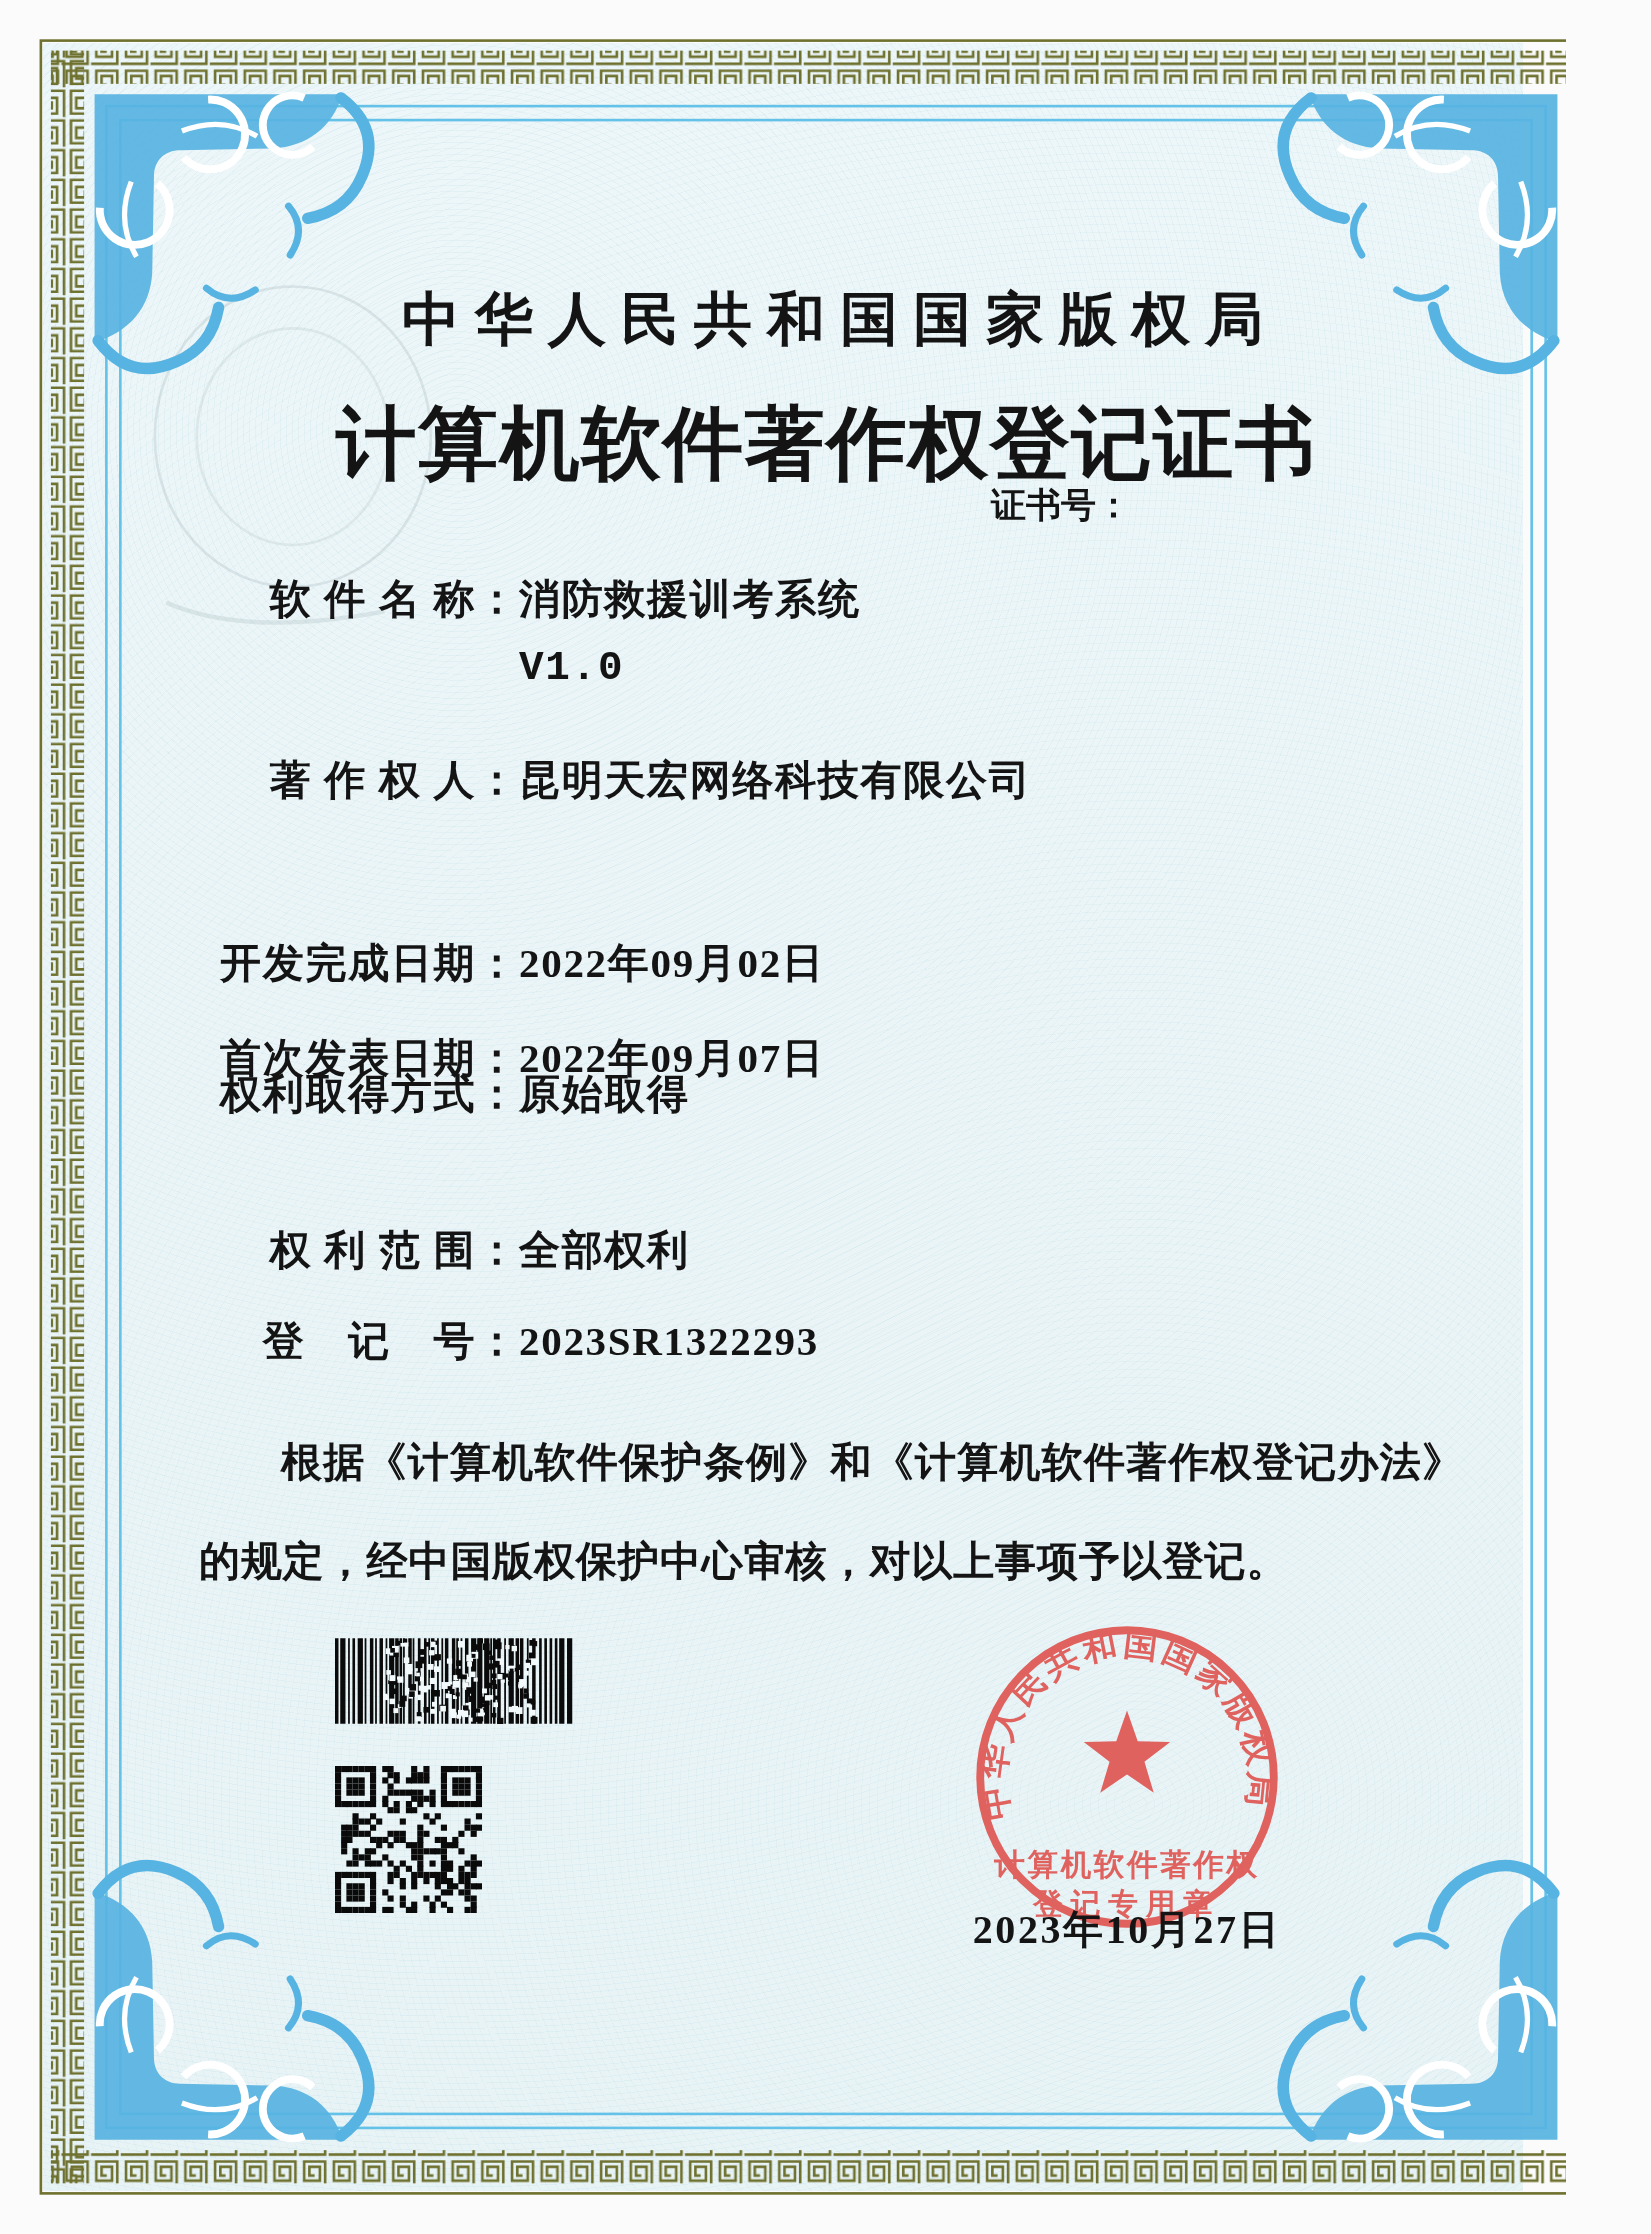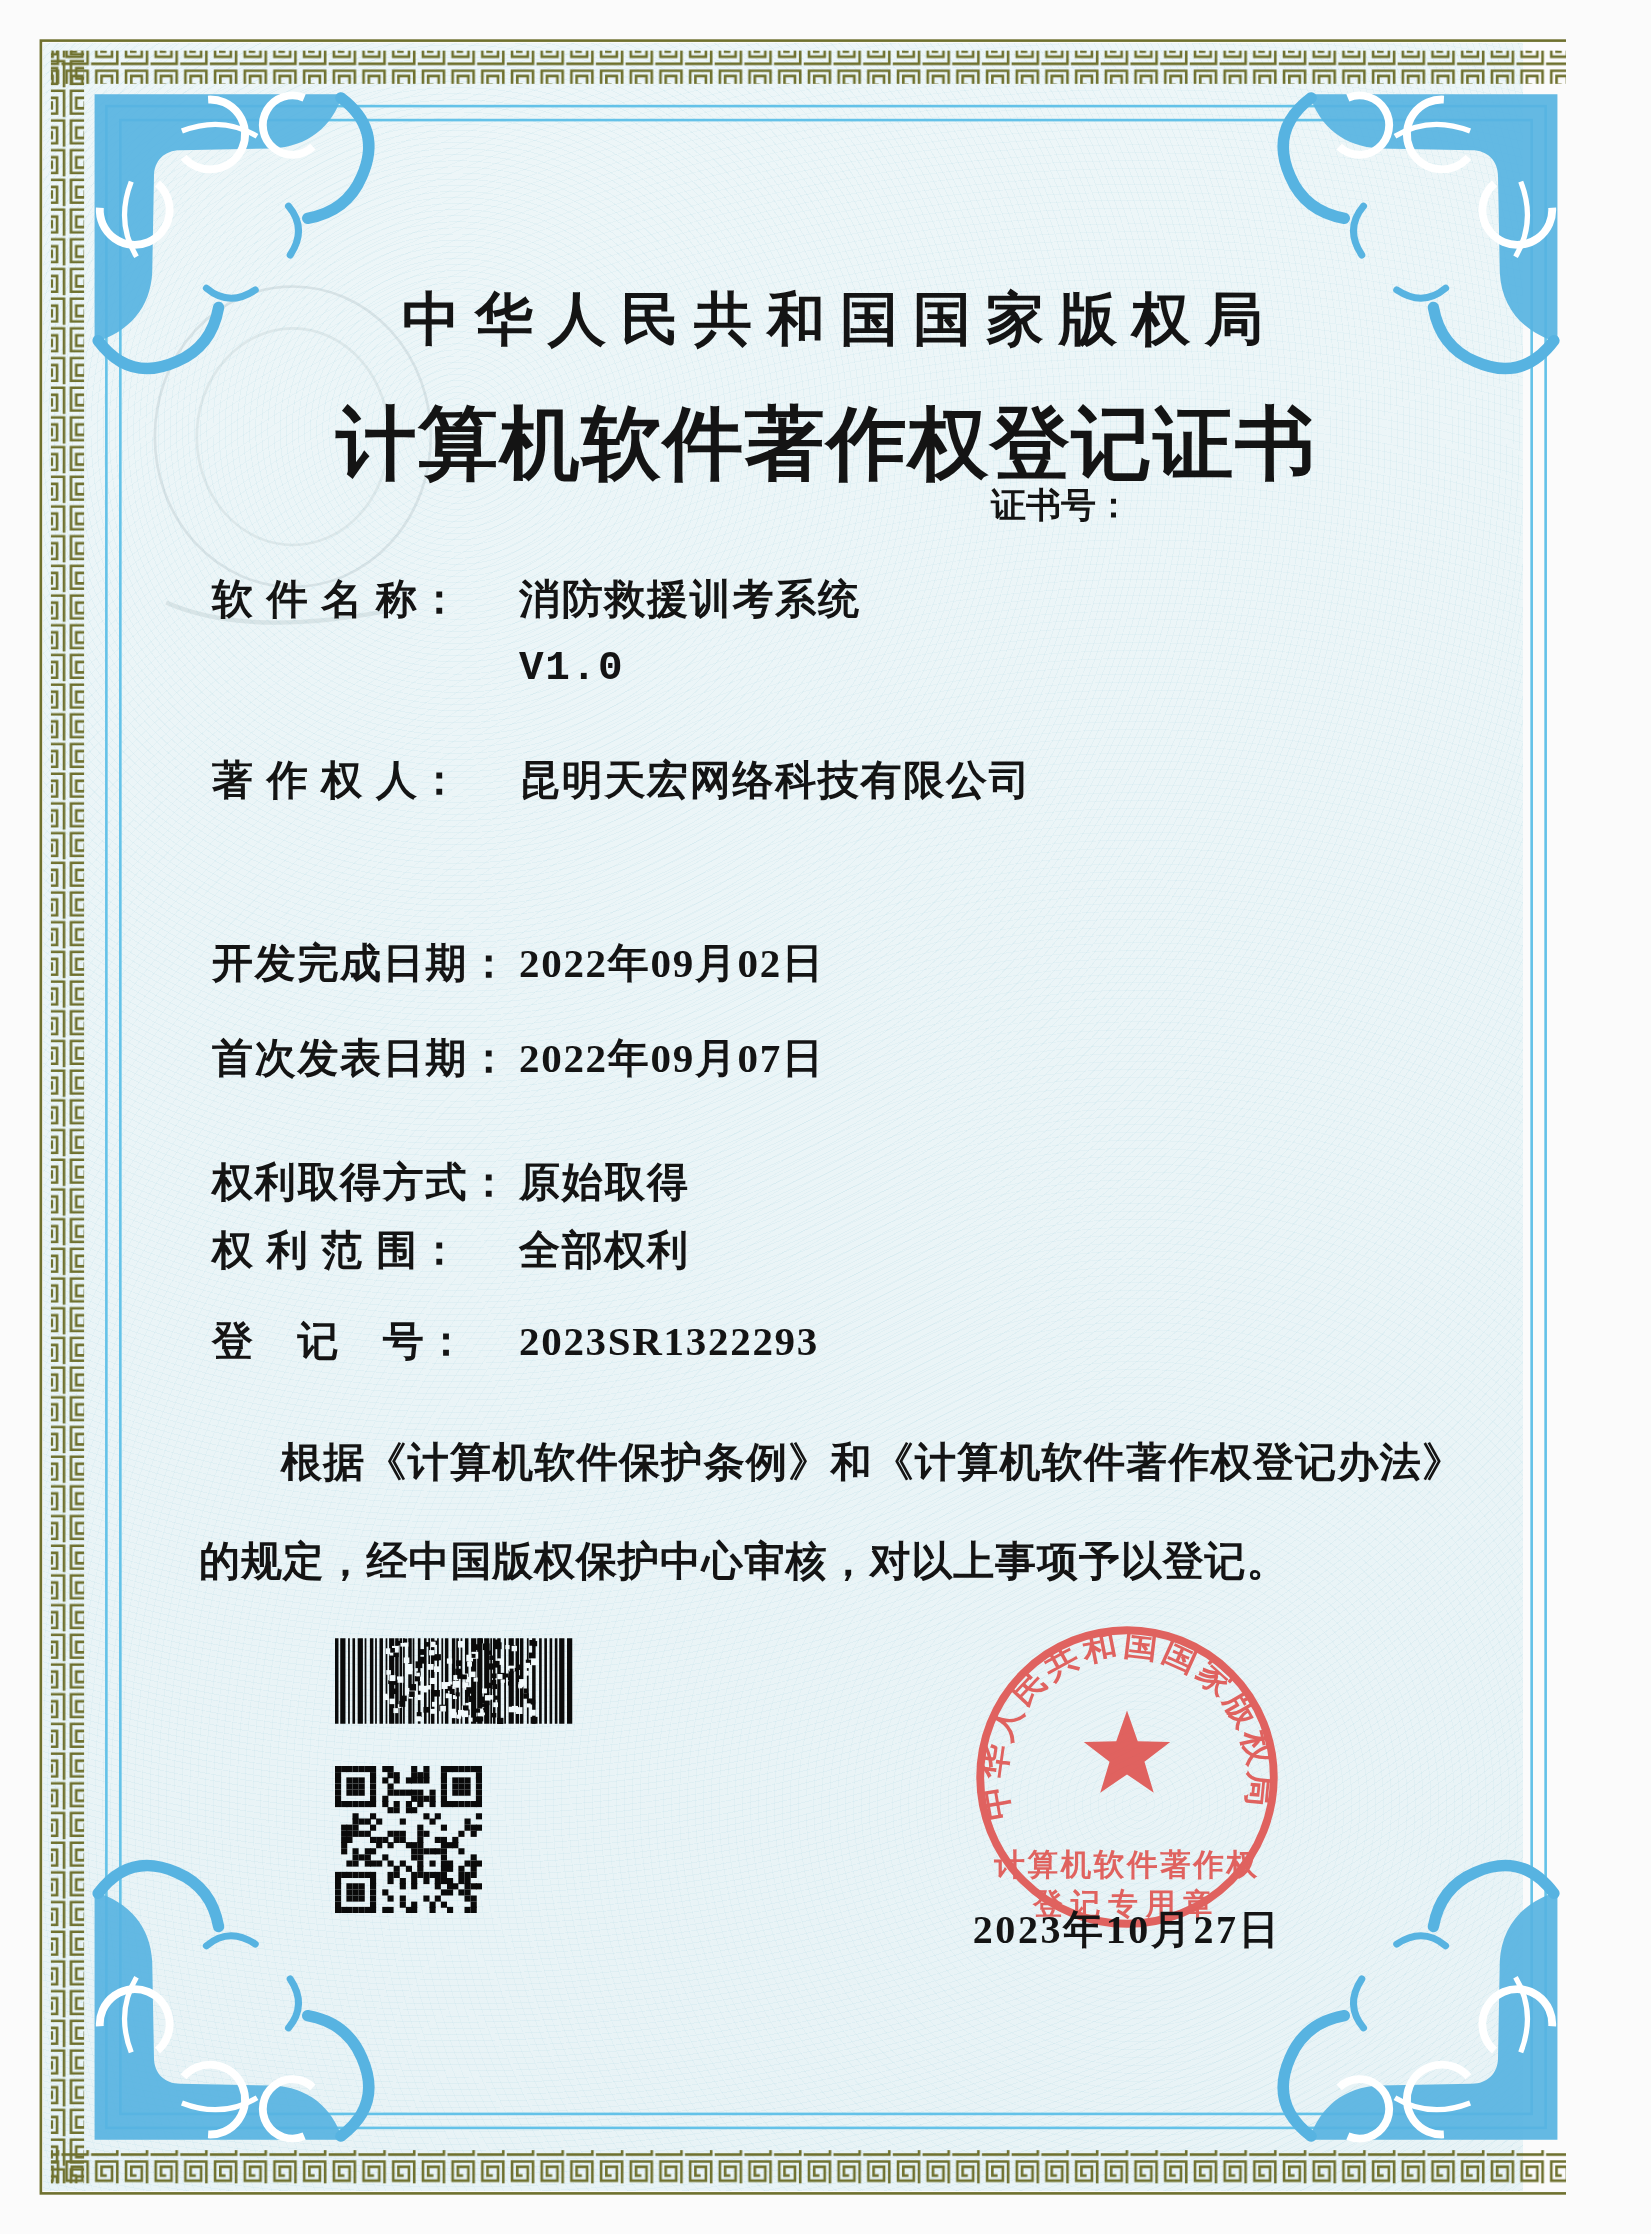--- a/index.html
+++ b/index.html
@@ -12,21 +12,21 @@
       linear-gradient(#edf6f8,#e8f3f6);}
   svg.layer{position:absolute;left:0;top:0;}
   .abs{position:absolute;}
   .title-issuer{left:0;top:281px;width:1680px;text-align:center;font-size:58px;font-weight:700;
     letter-spacing:15px;white-space:nowrap;}
   .title-cert{left:0;top:391px;width:1653px;text-align:center;font-size:80px;font-weight:700;
     letter-spacing:1.7px;white-space:nowrap;}
   .cert-no{left:991px;top:482px;font-size:35px;font-weight:700;display:flex;gap:30px;white-space:nowrap;}
   .fields{left:212px;top:0;width:1258px;}
   .field-row{position:absolute;left:0;font-size:41px;font-weight:700;white-space:nowrap;letter-spacing:1.7px;}
-  .field-label{display:inline-block;width:307px;}
+  .field-label{display:inline-block;width:307px;text-align:right;}
   .field-value{display:inline-block;}
   .field-value2{display:block;margin-left:307px;margin-top:17.5px;font-family:Liberation Mono, monospace;}
   .statement{left:199px;top:1413px;width:1265px;font-size:41px;font-weight:700;line-height:99px;
     text-indent:2em;text-align:justify;letter-spacing:0.9px;}
   .issue-date{left:948px;top:1902px;width:358px;text-align:center;font-size:40px;font-weight:700;
     letter-spacing:2.6px;white-space:nowrap;}
 </style>
 </head>
 <body>
 
@@ -83,21 +83,21 @@
   <div class="abs title-cert">计算机软件著作权登记证书</div>
   <div class="abs cert-no">
     <span>证书号：</span>
   </div>
 
   <div class="abs fields" id="fields">
       <div class="field-row" style="top: 572px;"><span class="field-label">软 件 名 称：</span><span class="field-value">消防救援训考系统</span><span class="field-value2">V1.0</span></div>
       <div class="field-row" style="top: 753px;"><span class="field-label">著 作 权 人：</span><span class="field-value">昆明天宏网络科技有限公司</span></div>
       <div class="field-row" style="top: 936px;"><span class="field-label">开发完成日期：</span><span class="field-value">2022年09月02日</span></div>
       <div class="field-row" style="top: 1031px;"><span class="field-label">首次发表日期：</span><span class="field-value">2022年09月07日</span></div>
-      <div class="field-row" style="top: 1155px;"><span class="field-label">权利取得方式：</span><span class="field-value">原始取得</span></div>
+      <div class="field-row" style="top: 1067px;"><span class="field-label">权利取得方式：</span><span class="field-value">原始取得</span></div>
       <div class="field-row" style="top: 1223px;"><span class="field-label">权 利 范 围：</span><span class="field-value">全部权利</span></div>
       <div class="field-row" style="top: 1314px;"><span class="field-label">登　记　号：</span><span class="field-value">2023SR1322293</span></div>
     </div>
 
   <div class="abs statement">根据《计算机软件保护条例》和《计算机软件著作权登记办法》的规定，经中国版权保护中心审核，对以上事项予以登记。</div>
 
   <svg class="layer" style="left:335px;top:1638px" width="239" height="86" id="barcode" viewBox="0 0 274 98">
       <rect x="0" y="0" width="4" height="98" fill="#0a0a0a"></rect>
       <rect x="6" y="0" width="6" height="98" fill="#0a0a0a"></rect>
       <rect x="15" y="0" width="2" height="98" fill="#0a0a0a"></rect>

